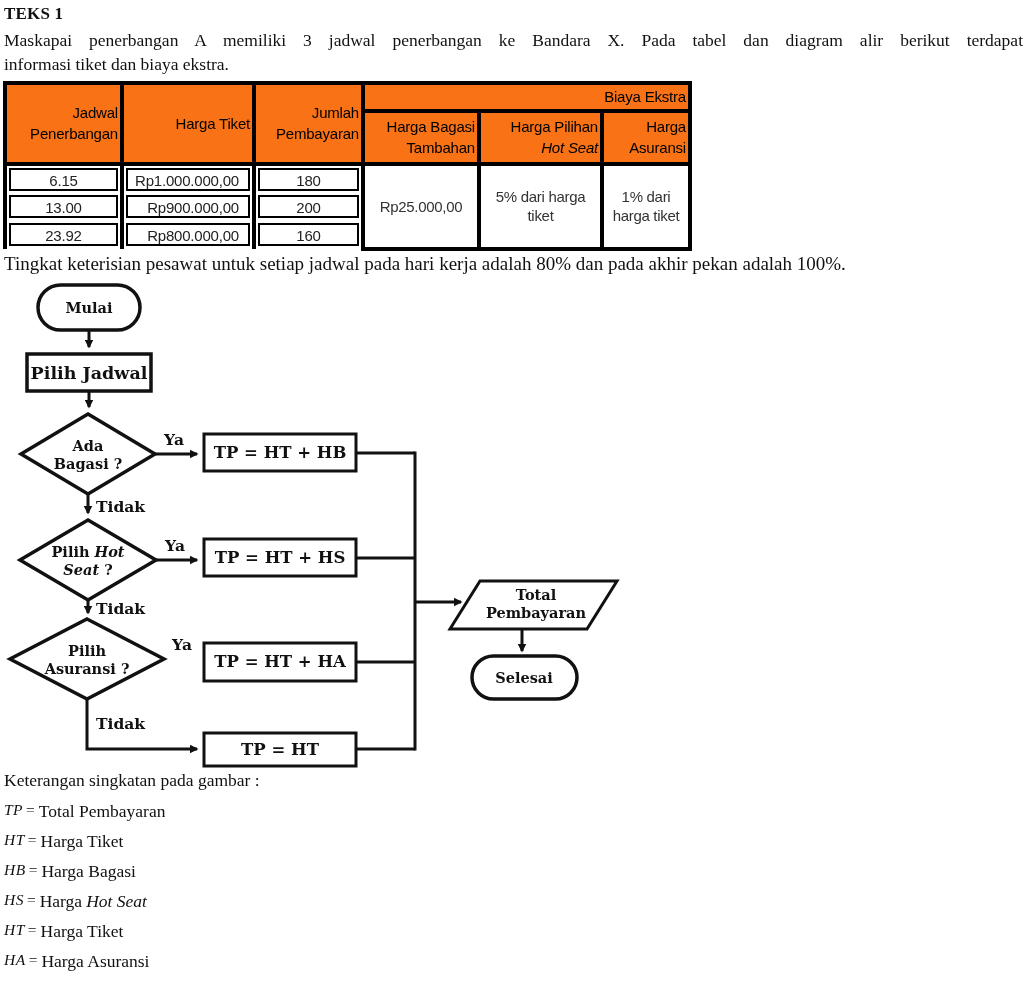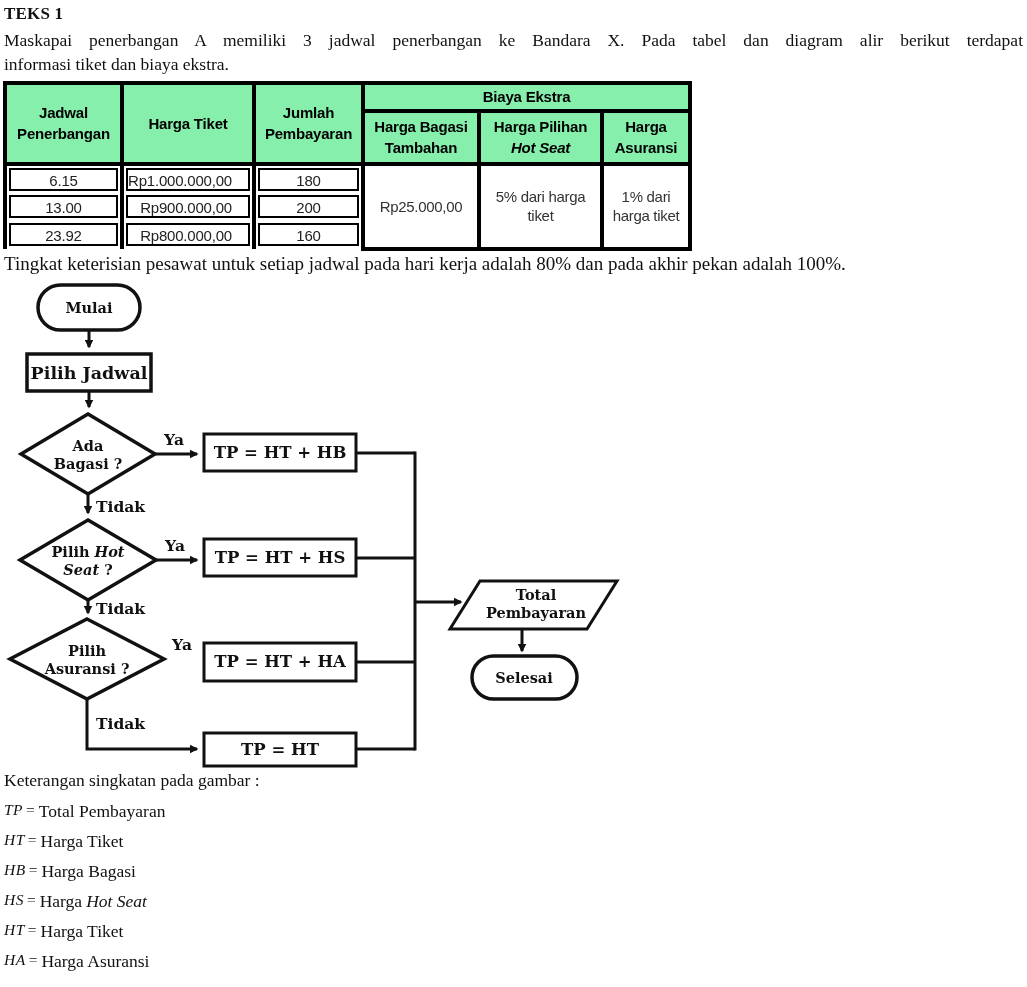--- a/index.html
+++ b/index.html
@@ -12,32 +12,32 @@
   .intro { left:4px; top:28px; width:1019px; font-size:17.5px; line-height:24px; }
   .intro .jline { text-align:justify; text-align-last:justify; }
   .occupancy { left:4px; top:253px; width:1019px; font-size:19px; }
 
   
   .tbl-wrap { left:3px; top:81px; }
   table.flights { border-collapse:collapse; table-layout:fixed; width:685px;
                   font-family:"Liberation Sans", sans-serif; }
   table.flights th, table.flights td { box-sizing:border-box; }
   table.flights th {
-    background:#86efac; border:4px solid #000; font-size:15px; font-weight:bold;
-    text-align:center; vertical-align:middle; padding:1px 2px; line-height:1.45;
+    background:#f97316; border:4px solid #000; font-size:15px; font-weight:normal;
+    text-align:right; vertical-align:middle; padding:1px 2px; line-height:1.45;
     letter-spacing:-0.2px; color:#000;
   }
   th.group-hdr { height:25px; line-height:1.1; }
   tr.subhdr th { height:53px; }
   td.dcell { border-left:4px solid #000; border-right:4px solid #000; border-top:none; border-bottom:none;
              padding:2px 2px; height:28px; vertical-align:middle; }
   .cellbox { border:2px solid #000; height:23px; line-height:21px; font-size:15px; color:#222;
              letter-spacing:-0.2px; box-sizing:border-box; }
   .cellbox.c { text-align:center; }
-  .cellbox.r { text-align:right; padding-right:16px; }
+  .cellbox.r { text-align:right; padding-right:9px; }
   td.mcell { border:4px solid #000; text-align:center; vertical-align:middle;
              font-size:15px; color:#333; padding:0 2px; line-height:19px; letter-spacing:-0.3px; }
 
   
   .flowchart { left:0; top:281px; }
   .fc-shape { fill:#ffffff; stroke:#111; }
   .fc-line  { stroke:#111; stroke-width:3; fill:none; }
   .fc-label { font-family:"DejaVu Serif", serif; font-weight:bold; fill:#111; }
   .fs-node  { font-size:14.5px; }
   .fs-eq    { font-size:16.5px; }

